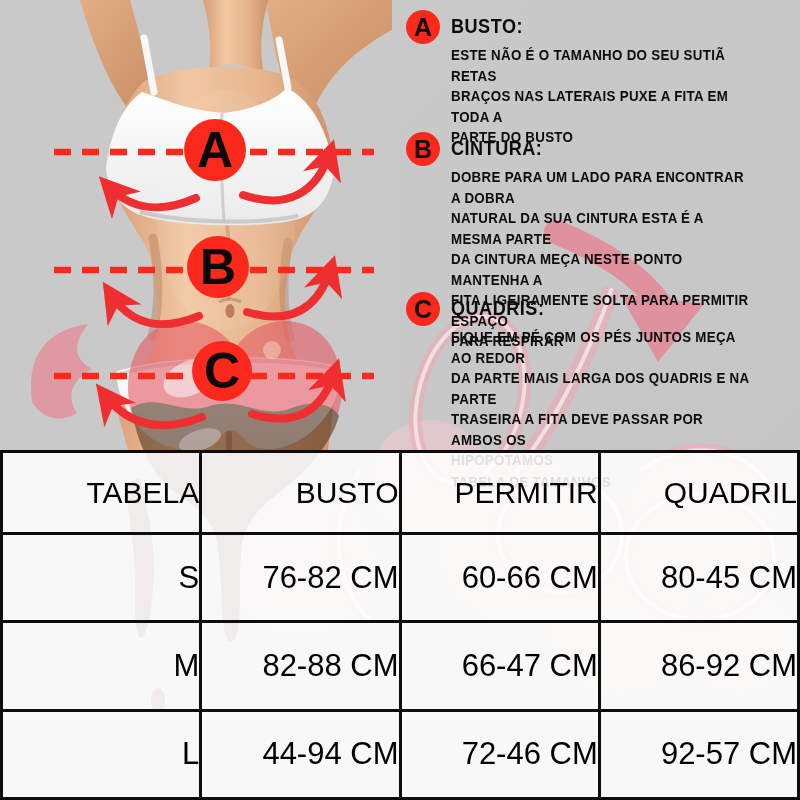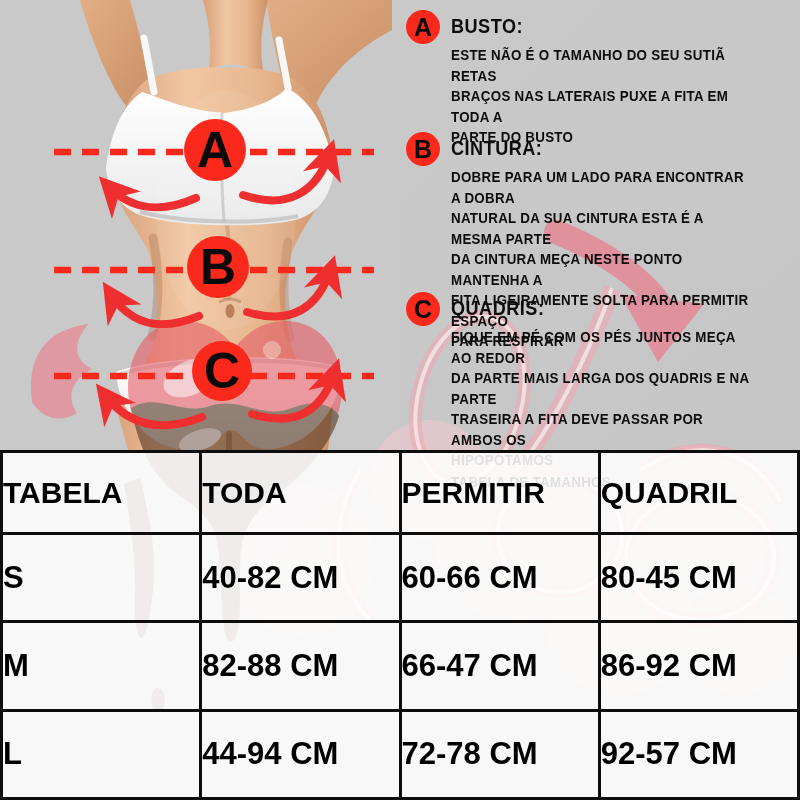--- a/index.html
+++ b/index.html
@@ -30,21 +30,21 @@
   .sec-body{font-size:15.5px;font-weight:700;line-height:20.5px;letter-spacing:.35px;
     white-space:pre-line;margin-top:6px;}
   .sec-sub{font-size:15.5px;font-weight:700;line-height:20.5px;letter-spacing:.35px;margin-top:1px;}
   
   .size-table{
     position:absolute;left:0;top:450px;width:800px;height:350px;z-index:2;
     border-collapse:collapse;table-layout:fixed;
   }
   .size-table th,.size-table td{
     border:3px solid #0d0d0d;background:rgba(255,255,255,0.87);
-    text-align:left;vertical-align:middle;font-weight:700;color:#000;padding:0;
+    text-align:right;vertical-align:middle;font-weight:400;color:#000;padding:0;
   }
   .size-table th{font-size:30px;}
   .size-table td{font-size:31px;}
   .size-table tr.head{height:66px;}
   .size-table tr.data{height:71px;}
 </style>
 </head>
 <body>
 
 <div class="canvas">
@@ -213,38 +213,38 @@
         <div class="sec-sub">TABELA DE TAMANHOS</div>
       </div>
     </div>
 
   </div>
 
   <table class="size-table">
     <tbody>
     <tr class="head">
       <th>TABELA</th>
-      <th>TODA</th>
+      <th>BUSTO</th>
       <th>PERMITIR</th>
       <th>QUADRIL</th>
     </tr>
     <tr class="data">
       <td>S</td>
-      <td>40-82 CM</td>
+      <td>76-82 CM</td>
       <td>60-66 CM</td>
       <td>80-45 CM</td>
     </tr>
     <tr class="data">
       <td>M</td>
       <td>82-88 CM</td>
       <td>66-47 CM</td>
       <td>86-92 CM</td>
     </tr>
     <tr class="data">
       <td>L</td>
       <td>44-94 CM</td>
-      <td>72-78 CM</td>
+      <td>72-46 CM</td>
       <td>92-57 CM</td>
     </tr>
     </tbody>
   </table>
 
 </div>
 
 </body></html>

